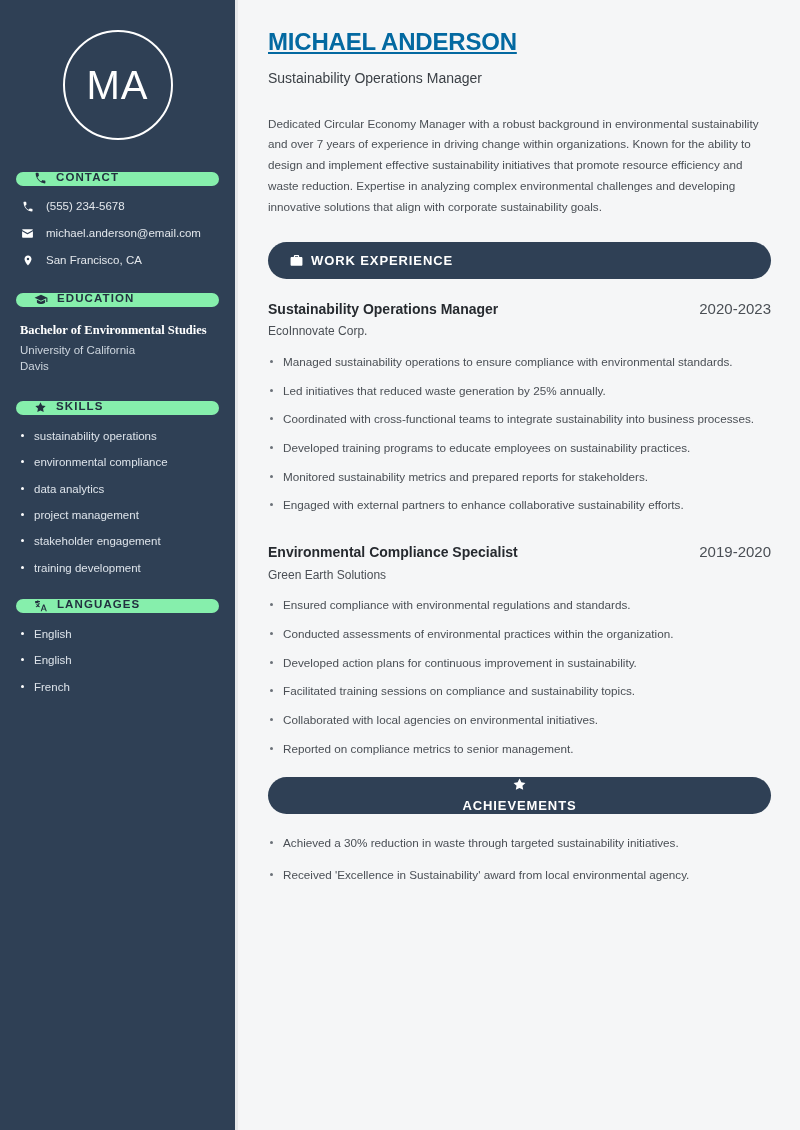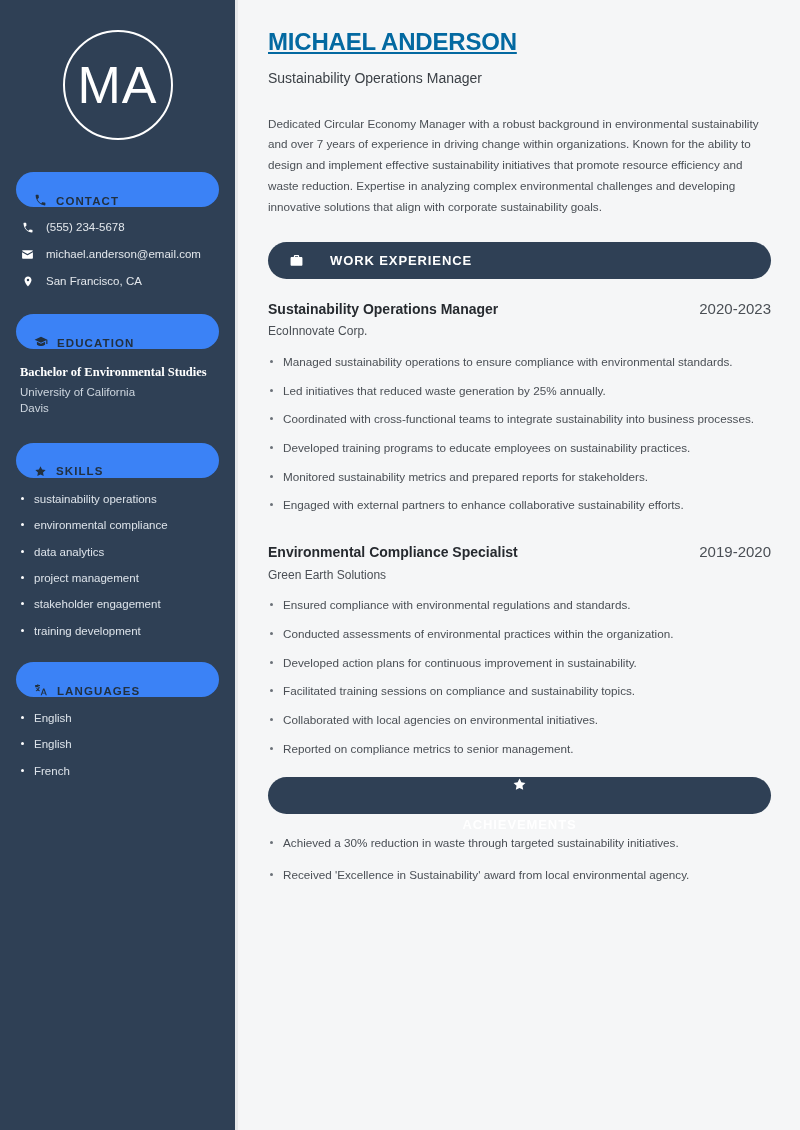--- a/index.html
+++ b/index.html
@@ -40,36 +40,36 @@
   .avatar {
     width: 110px;
     height: 110px;
     border: 2px solid #ffffff;
     border-radius: 50%;
     display: flex;
     align-items: center;
     justify-content: center;
   }
   .avatar-initials {
-    font-size: 52px;
+    font-size: 40px;
     font-weight: 400;
     letter-spacing: 1px;
     color: #ffffff;
     line-height: 1;
     text-align: center;
   }
 
   
   .pill {
-    background: #3b82f6;
+    background: #86efac;
     color: #22303f;
     border-radius: 999px;
-    height: 35px;
-    display: flex;
-    align-items: flex-end;
+    height: 14px;
+    display: flex;
+    align-items: flex-start;
     gap: 9px;
     padding: 0 18px;
     margin-bottom: 14px;
   }
   .pill .pill-label {
     font-size: 11.5px;
     font-weight: 700;
     letter-spacing: 1.1px;
     text-transform: uppercase;
     line-height: 1;
@@ -171,21 +171,21 @@
   }
 
   
   .bar {
     background: #2f4055;
     color: #ffffff;
     border-radius: 999px;
     height: 37px;
     display: flex;
     align-items: center;
-    gap: 26px;
+    gap: 7px;
     padding: 0 21px;
     margin-bottom: 20px;
   }
   .bar .bar-label {
     font-size: 13px;
     font-weight: 700;
     letter-spacing: 0.9px;
     text-transform: uppercase;
     line-height: 1;
   }

